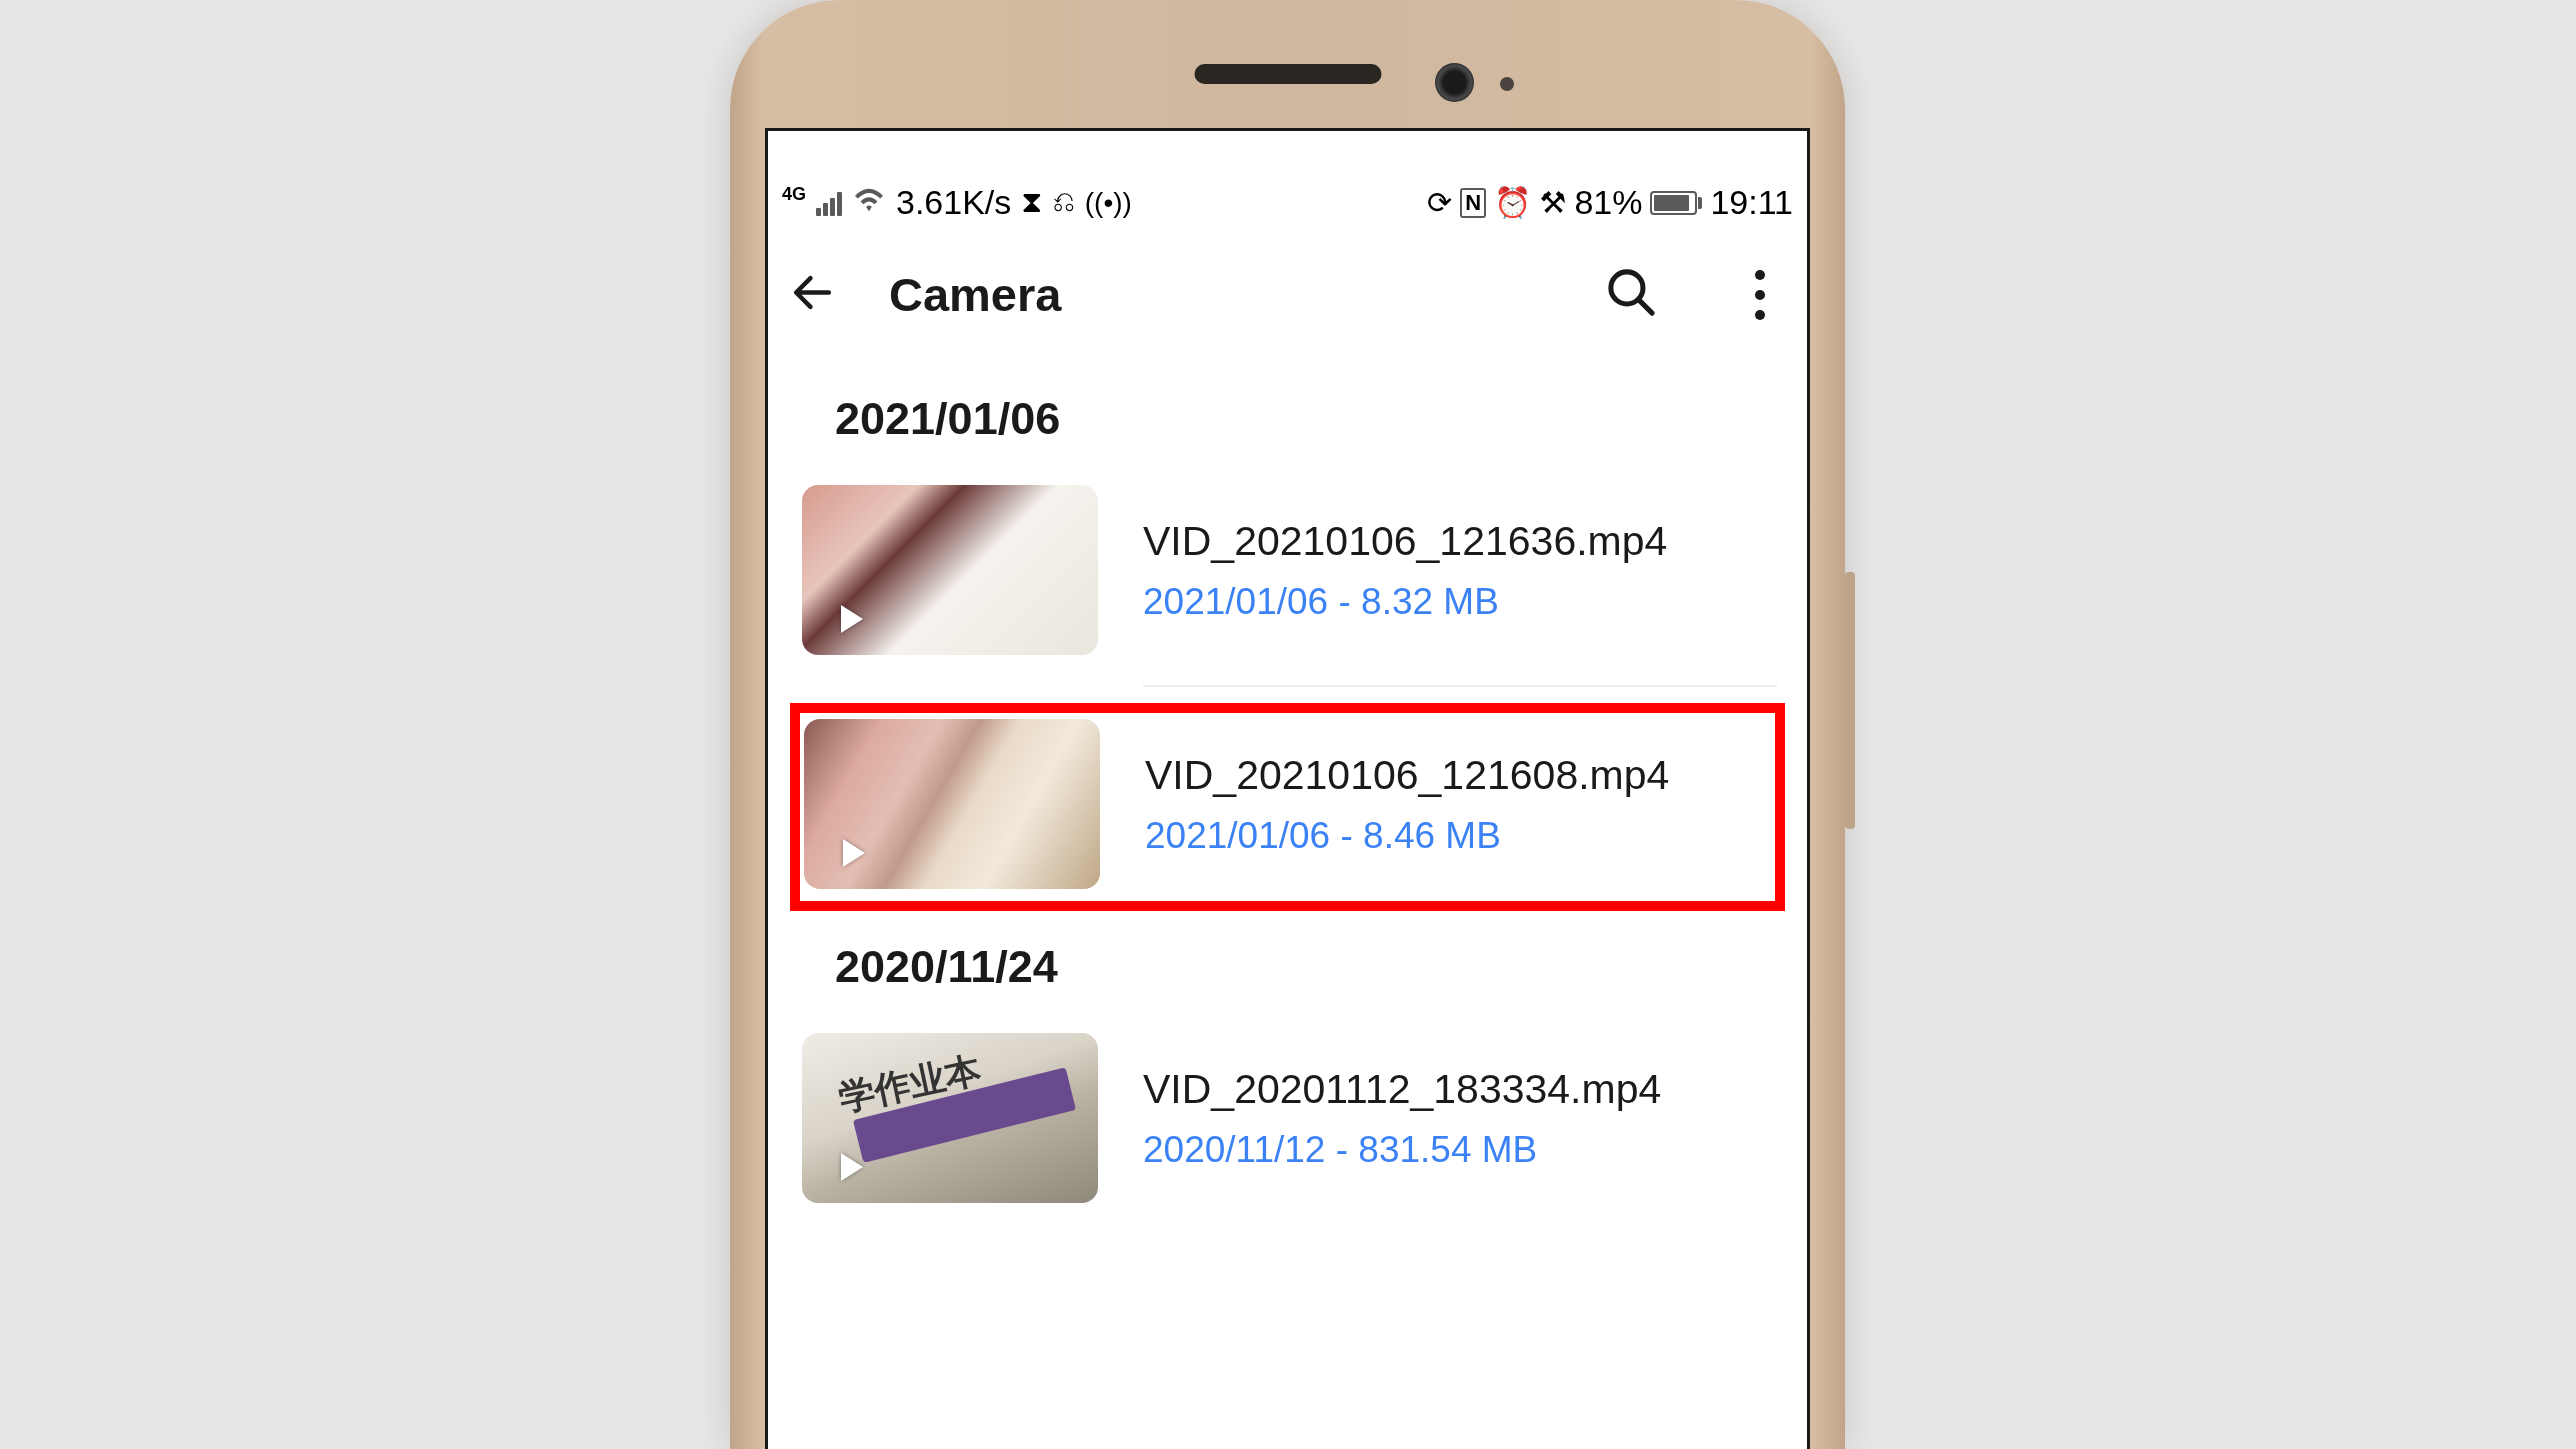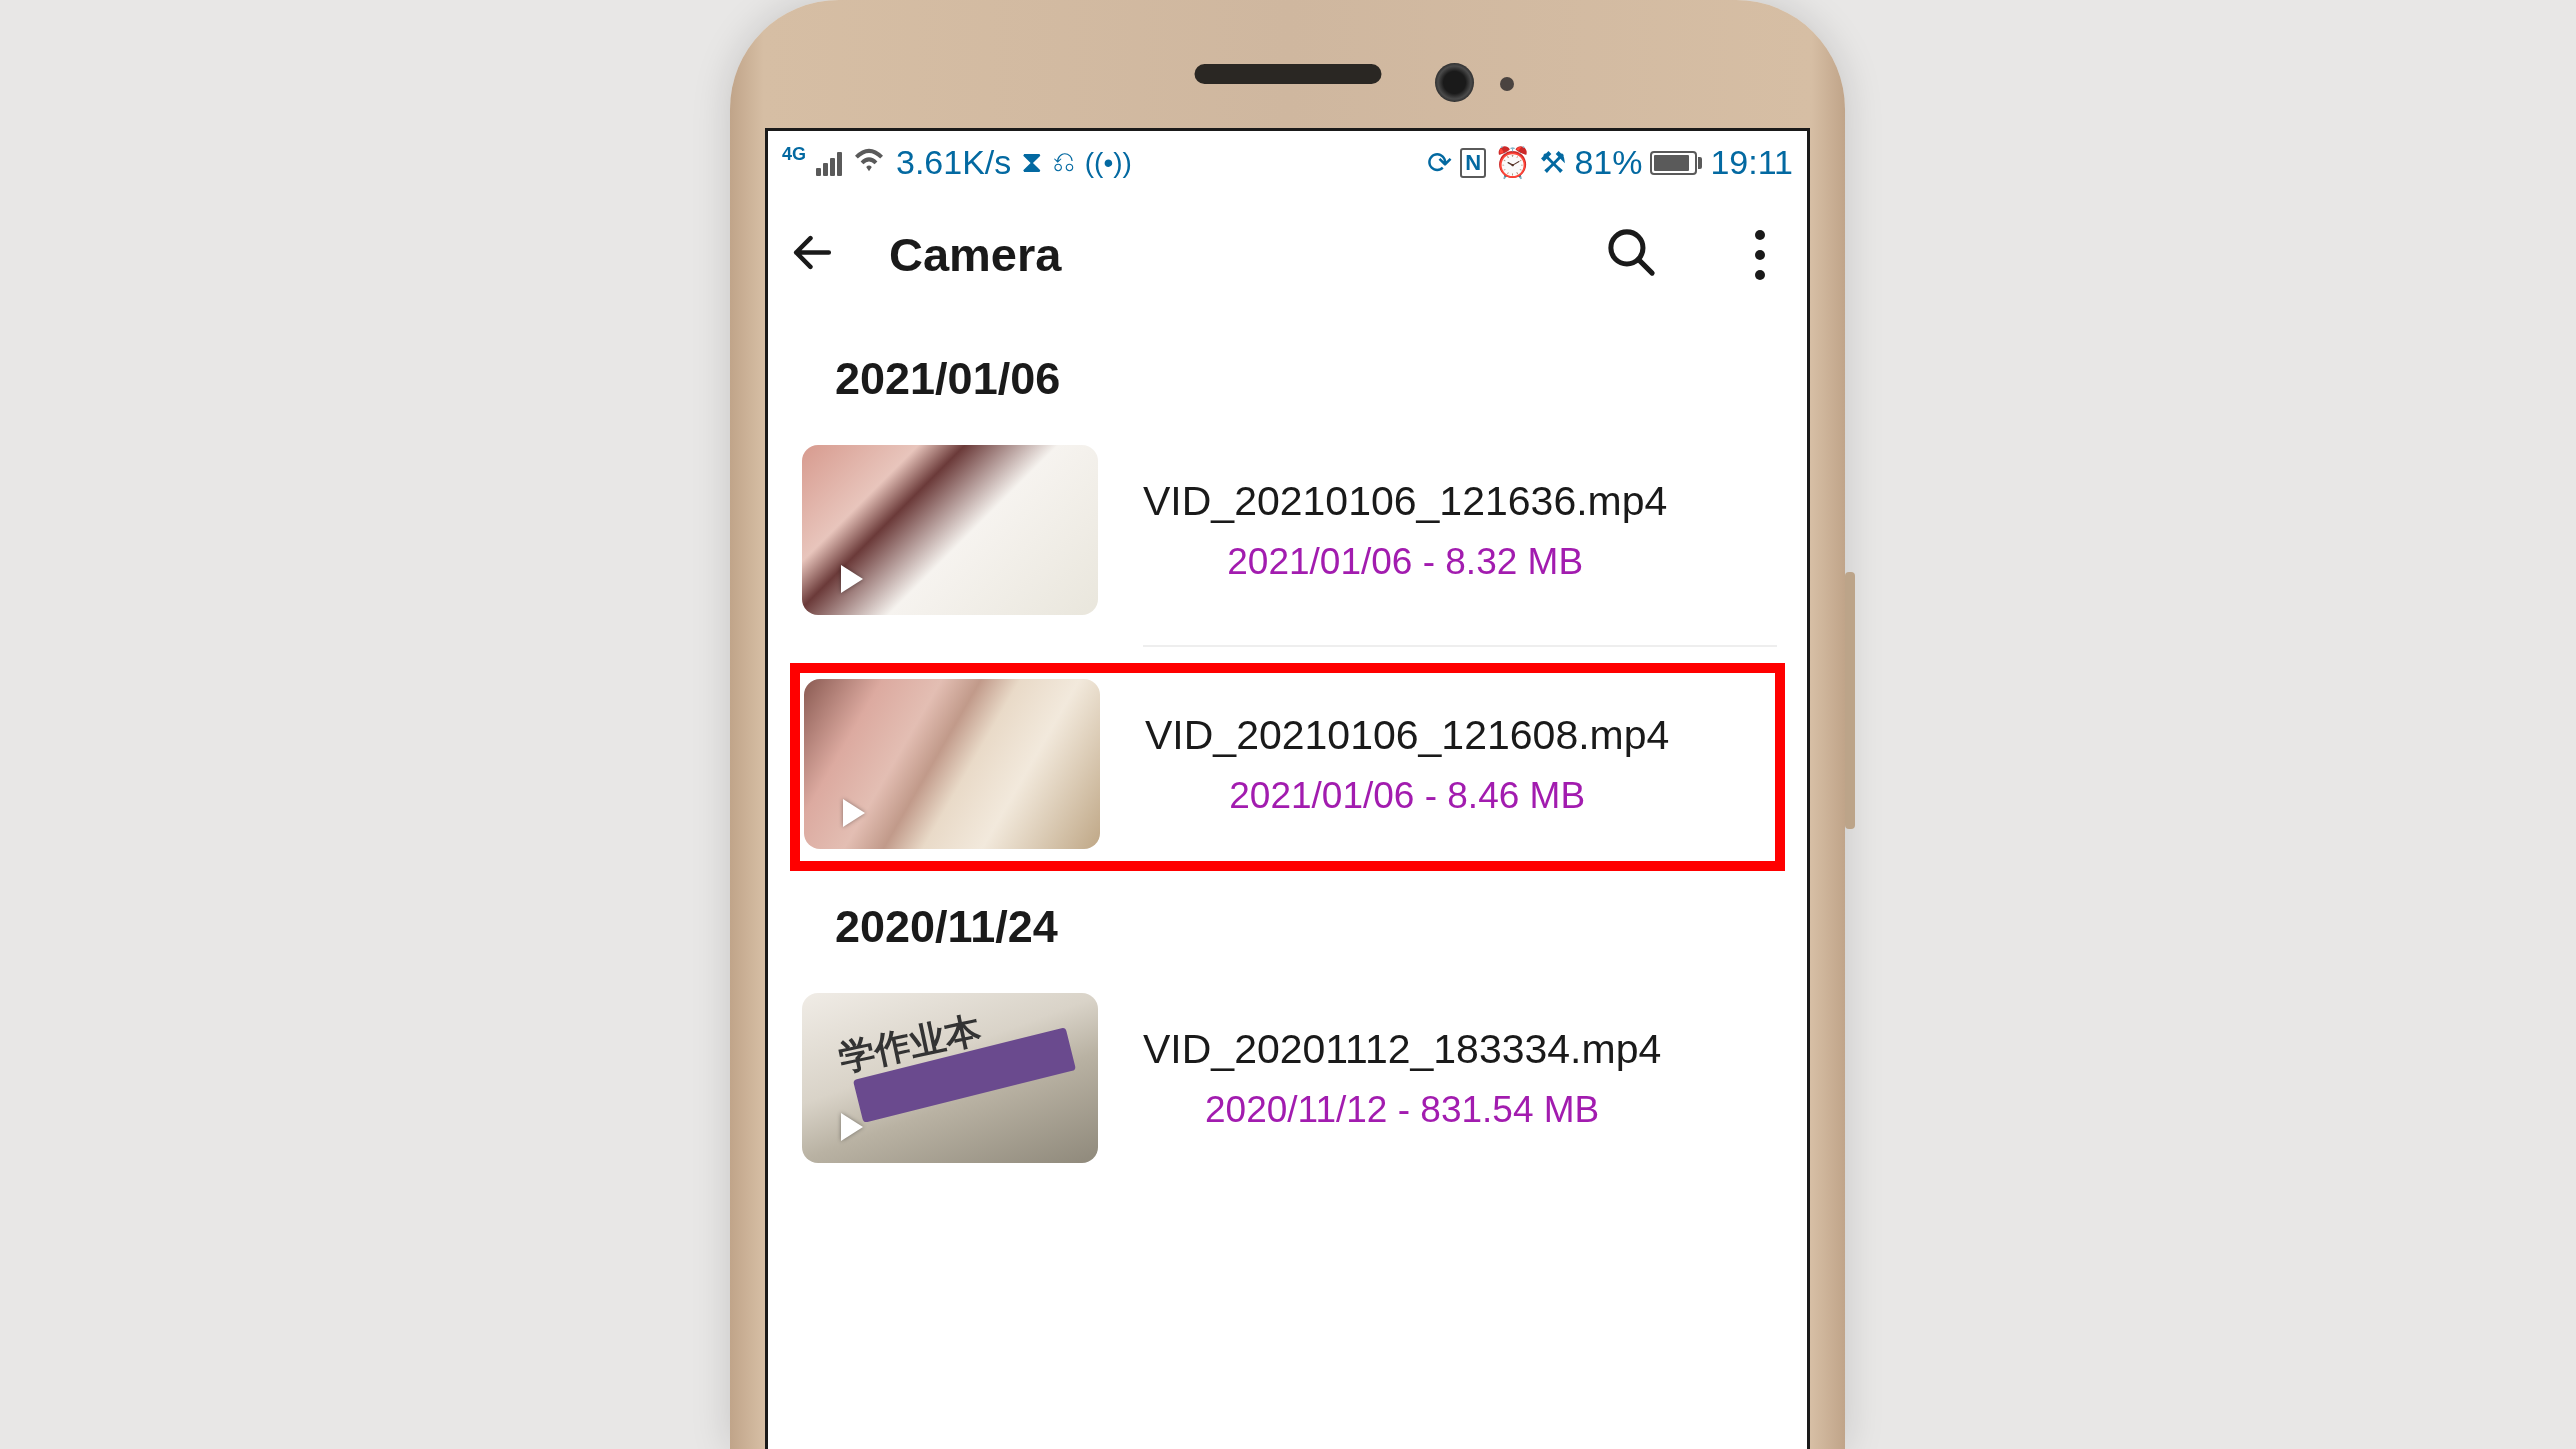--- a/index.html
+++ b/index.html
@@ -65,21 +65,22 @@
     background: #fff;
     border: 3px solid #1a1a1a;
     border-bottom: none;
     overflow: hidden;
   }
   .status-bar {
     display: flex;
     align-items: center;
     padding: 12px 14px 4px 14px;
     font-size: 34px;
-    color: #0369a1;
+    color: #000000;
+    margin-top: 40px;
   }
   .status-left { display: flex; align-items: center; gap: 10px; }
   .status-right { margin-left: auto; display: flex; align-items: center; gap: 8px; }
   .sig-4g { font-size: 18px; font-weight: 600; position: relative; top:-8px; }
   .signal-bars {
     display: inline-flex; align-items: flex-end; gap: 2px; height: 26px;
   }
   .signal-bars span { width: 5px; background: #5a5a5a; border-radius: 1px; }
   .signal-bars span:nth-child(1){height:8px;} .signal-bars span:nth-child(2){height:13px;}
   .signal-bars span:nth-child(3){height:18px;} .signal-bars span:nth-child(4){height:24px;}
@@ -132,21 +133,21 @@
     left: 39px;
     bottom: 22px;
     width: 0; height: 0;
     border-left: 22px solid #ffffff;
     border-top: 14px solid transparent;
     border-bottom: 14px solid transparent;
     filter: drop-shadow(0 0 2px rgba(0,0,0,0.4));
   }
   .file-info { display: flex; flex-direction: column; gap: 16px; min-width:0; }
   .file-name { font-size: 41px; color: #1a1a1a; font-weight: 400; white-space: nowrap; }
-  .file-meta { font-size: 37px; color: #a21caf; text-align: center; }
+  .file-meta { font-size: 37px; color: #3b82f6; }
   .divider { height: 2px; background: #eeeeee; margin-left: 345px; margin-top:20px;}
   .side-button {
     position:absolute; right:-10px; top:572px; width:10px; height:257px;
     background:#bca489; border-radius:4px;
   }
 </style>
 </head>
 <body>
 
 <div class="phone-frame">

